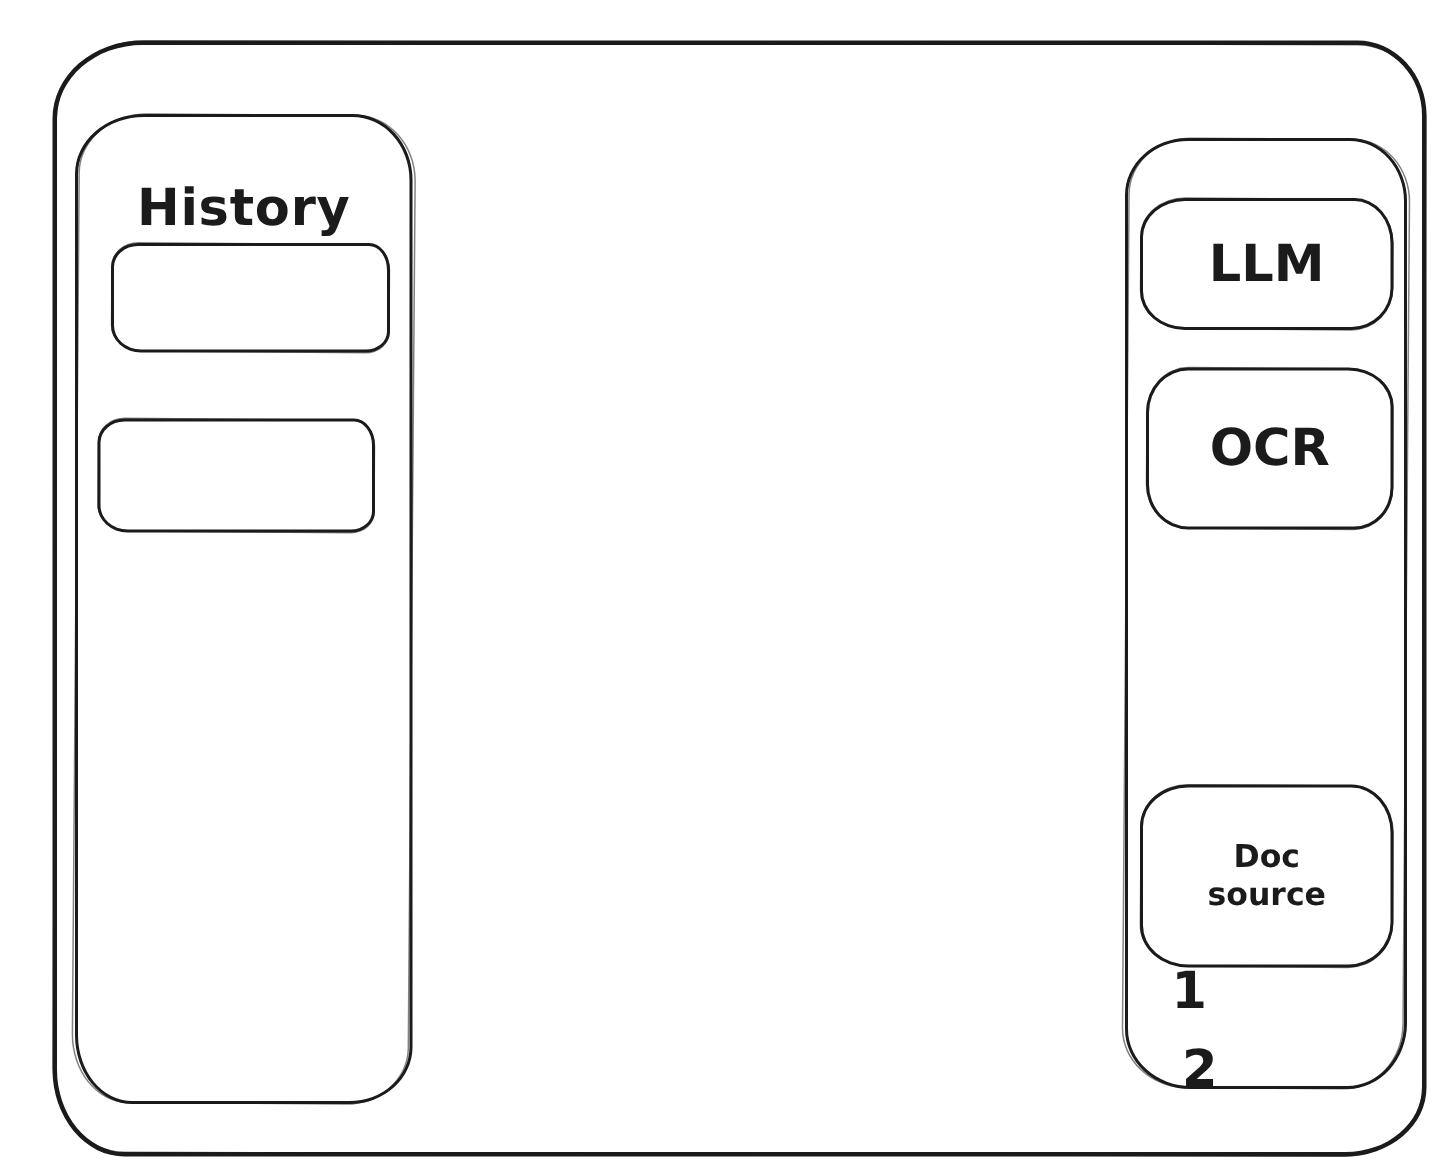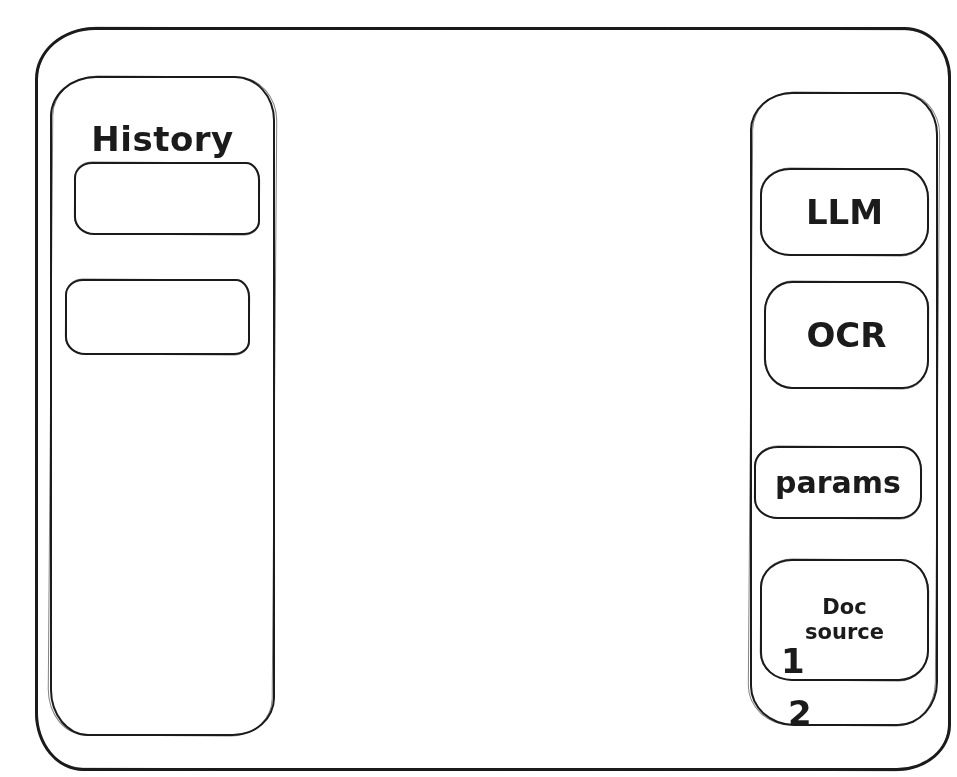--- a/index.html
+++ b/index.html
@@ -96,21 +96,20 @@
   .panel-tools{
     left:712px; top:62px; width:188px; height:634px;
     border-radius:42px 38px 40px 44px / 38px 42px 44px 40px;
   }
   .tool-box{
     position:absolute;
     display:flex; align-items:center; justify-content:center;
     text-align:center;
     font-weight:bold;
     line-height:1.2;
-    margin-top:36px;
   }
   .tool-llm{
     left:8px; top:38px; width:169px; height:88px;
     font-size:34px;
     border-radius:30px 26px 28px 30px / 26px 30px 28px 26px;
   }
   .tool-ocr{
     left:12px; top:151px; width:165px; height:108px;
     font-size:34px;
     border-radius:28px 30px 26px 28px / 30px 26px 28px 30px;
@@ -146,23 +145,20 @@
   </aside>
 
 
   <aside class="sketch panel-tools">
     <div class="sketch tool-box tool-llm">
       <span class="tool-label">LLM</span>
     </div>
     <div class="sketch tool-box tool-ocr">
       <span class="tool-label">OCR</span>
     </div>
-    <div class="sketch tool-box tool-params">
-      <span class="tool-label">params</span>
-    </div>
     <div class="sketch tool-box tool-doc">
       <span class="tool-label">Doc source</span>
     </div>
     <div class="doc-entry n1">1</div>
     <div class="doc-entry n2">2</div>
   </aside>
 
 </div>
 
 </body></html>

